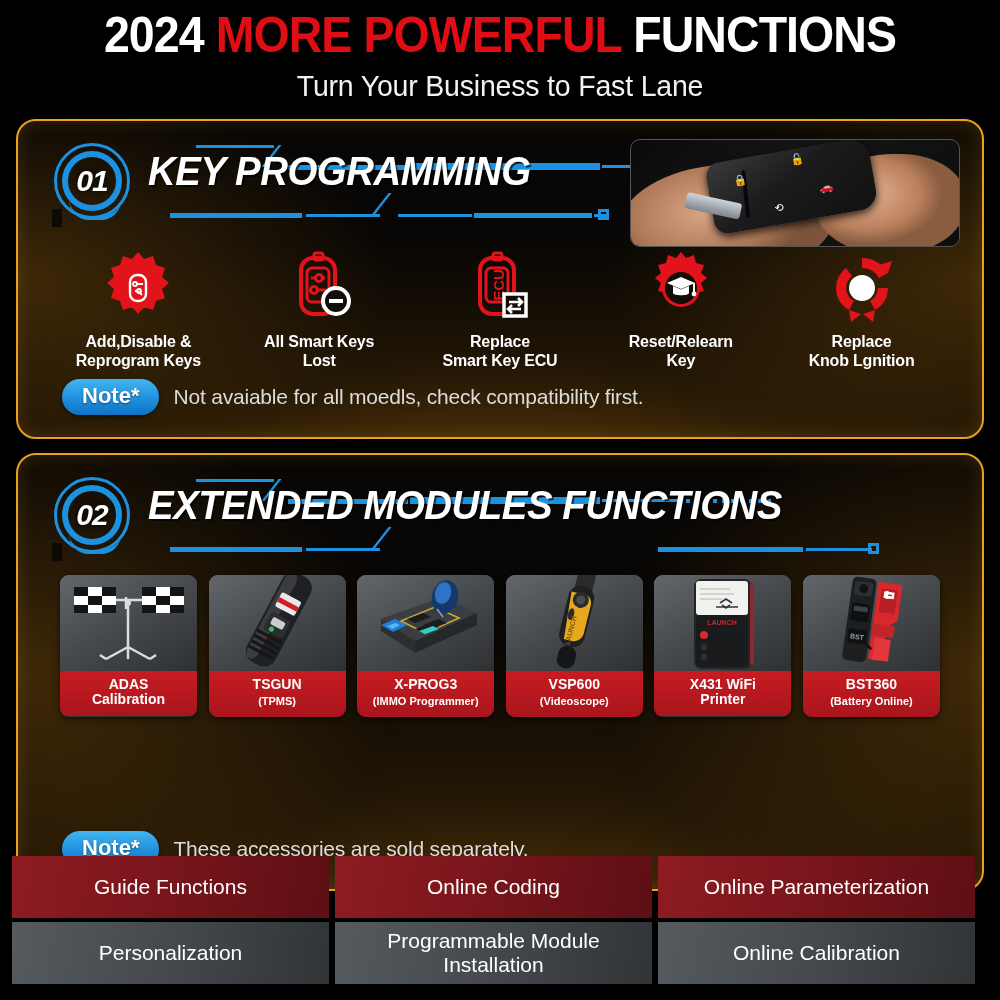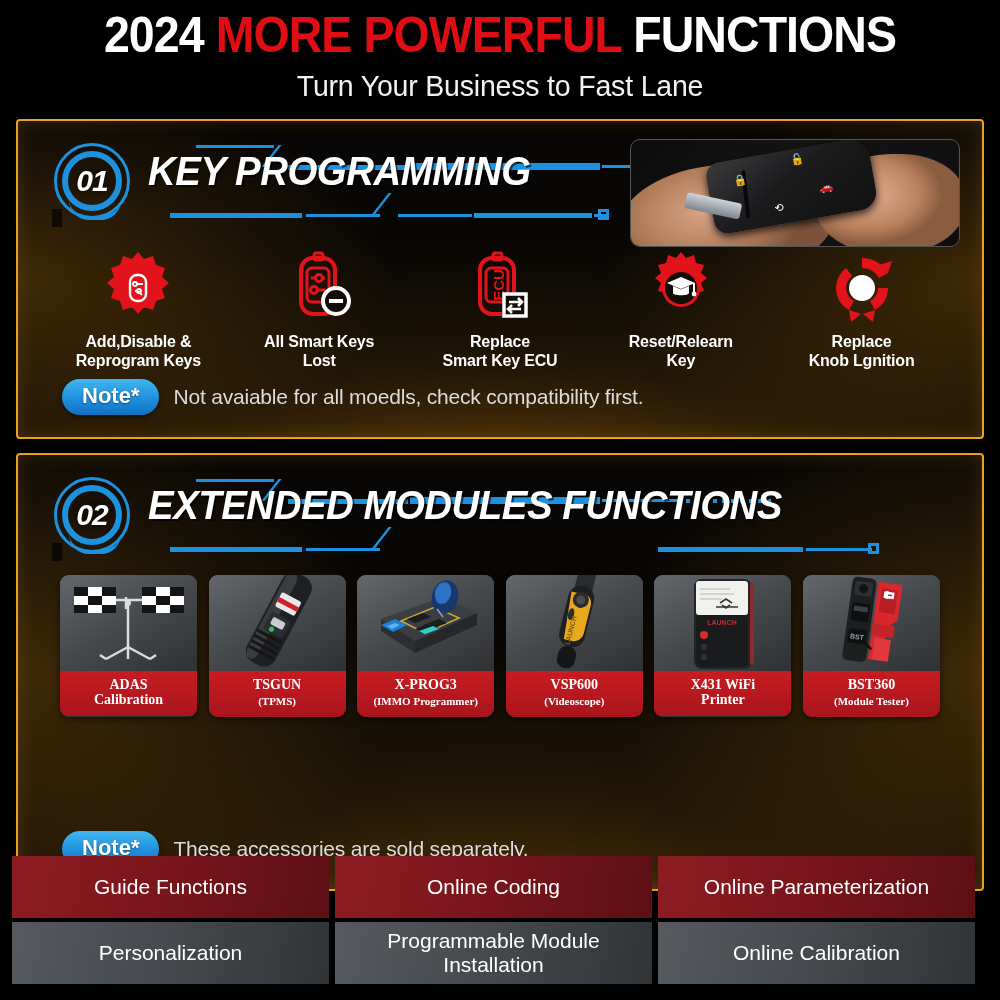--- a/index.html
+++ b/index.html
@@ -24,21 +24,21 @@
     margin-top:9px; font-size:30px; color:#f2f2f2; font-weight:400;
     letter-spacing:-0.2px;
     transform:scaleX(0.95); transform-origin:center;
   }
 
   
   .panel{
     position:relative;
     margin:0 16px;
     border:2px solid #e8a21e;
-    border-radius:4px;
+    border-radius:20px;
     background:
       radial-gradient(120% 120% at 50% 120%, rgba(150,95,10,0.55) 0%, rgba(60,38,5,0.35) 35%, rgba(8,6,4,0.95) 70%),
       linear-gradient(180deg,#120d06 0%,#0a0805 45%,#1c1206 100%);
     box-shadow:0 0 18px rgba(232,162,30,0.18) inset;
     overflow:hidden;
   }
   .panel::before{
     content:""; position:absolute; inset:0; pointer-events:none;
     background:
       radial-gradient(60% 90% at 0% 50%, rgba(190,120,15,0.30), transparent 65%),
@@ -175,21 +175,21 @@
     width:137px; border-radius:9px; overflow:hidden;
     background:linear-gradient(160deg,#5a5d60 0%,#3e4144 45%,#2a2c2e 100%);
     box-shadow:0 2px 6px rgba(0,0,0,.6);
   }
   .card-img{
     height:96px; position:relative; overflow:hidden;
     background:linear-gradient(150deg,#63666a 0%,#46494c 50%,#2e3032 100%);
   }
   .card-foot{
     background:linear-gradient(180deg,#c71c22 0%,#a8151b 100%);
-    padding:6px 8px 8px; text-align:center;font-family:Liberation Serif, serif;
+    padding:6px 8px 8px; text-align:center;
   }
   .card-name{ font-size:14px; font-weight:bold; color:#fff; line-height:1.1; }
   .card-sub{ font-size:11px; font-weight:bold; color:#fff; line-height:1.2; margin-top:3px; }
 
   
   .grid{
     position:absolute; left:12px; right:25px; bottom:16px;
     display:grid; grid-template-columns:repeat(3,1fr);
     grid-template-rows:62px 62px; gap:4px 6px;
   }
@@ -545,21 +545,21 @@
             <path d="M74 12h16v24H74z" fill="#b81f25"></path>
             <path d="M78 16h8v4h-8zM80 14v8" stroke="#fff" stroke-width="2.4" fill="none"></path>
             <path d="M70 48h22v12H70z" fill="#c2242a"></path>
             <path d="M74 62h16v22H74z" fill="#e0383e"></path>
             <path d="M64 68l8 6" stroke="#111" stroke-width="2.5" fill="none"></path>
           </g>
         </svg>
       </div>
       <div class="card-foot">
         <div class="card-name"><span>BST360</span></div>
-        <div class="card-sub"><span>(Module Tester)</span></div>
+        <div class="card-sub"><span>(Battery Online)</span></div>
       </div>
     </div>
   </div>
 
   <div class="note-row">
     <span class="note-pill">Note*</span>
     <span class="note-text">These accessories are sold separately.</span>
   </div>
 </div>
 

